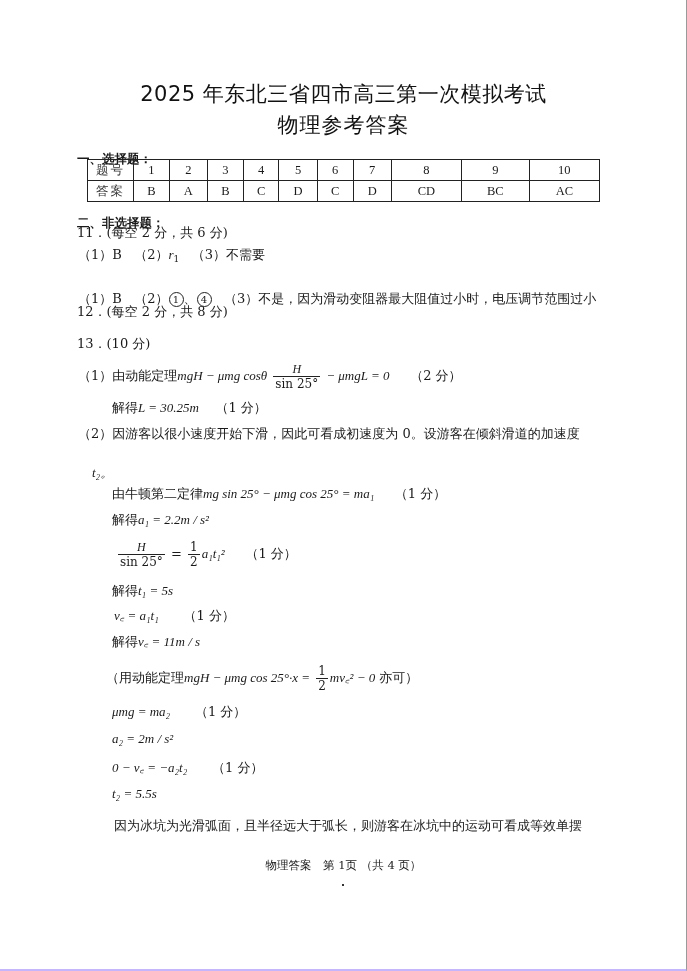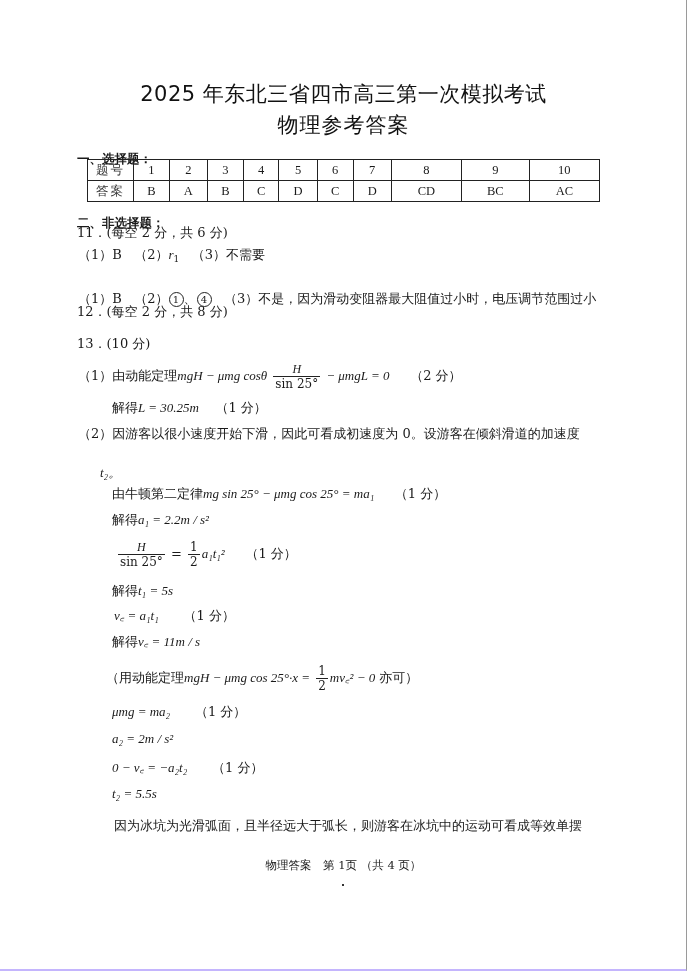--- a/index.html
+++ b/index.html
@@ -92,21 +92,21 @@
     <span class="frac"><span class="num it">H</span><span class="den">sin 25°</span></span>
     <span class="it">− μmgL = 0</span>&nbsp;&nbsp;&nbsp;&nbsp;
     <span>（2 分）</span>
   </div>
   <div class="line" style="left:112px; top:400px;">
     <span>解得</span><span class="it">L = 30.25m</span>&nbsp;&nbsp;&nbsp;
     <span>（1 分）</span>
   </div>
 
   <div class="line" style="left:78px; top:426px;">（2）因游客以很小速度开始下滑，因此可看成初速度为 0。设游客在倾斜滑道的加速度</div>
-  <div class="line it" style="left:100px; top:465px;">t₂。</div>
+  <div class="line it" style="left:92px; top:465px;">t₂。</div>
 
   <div class="line" style="left:112px; top:486px;">
     <span>由牛顿第二定律</span><span class="it">mg sin 25° − μmg cos 25° = ma₁</span>&nbsp;&nbsp;&nbsp;&nbsp;
     <span>（1 分）</span>
   </div>
   <div class="line" style="left:112px; top:512px;">
     <span>解得</span><span class="it">a₁ = 2.2m / s²</span>
   </div>
   <div class="line" style="left:116px; top:540px;">
     <span class="frac"><span class="num it">H</span><span class="den">sin 25°</span></span>

